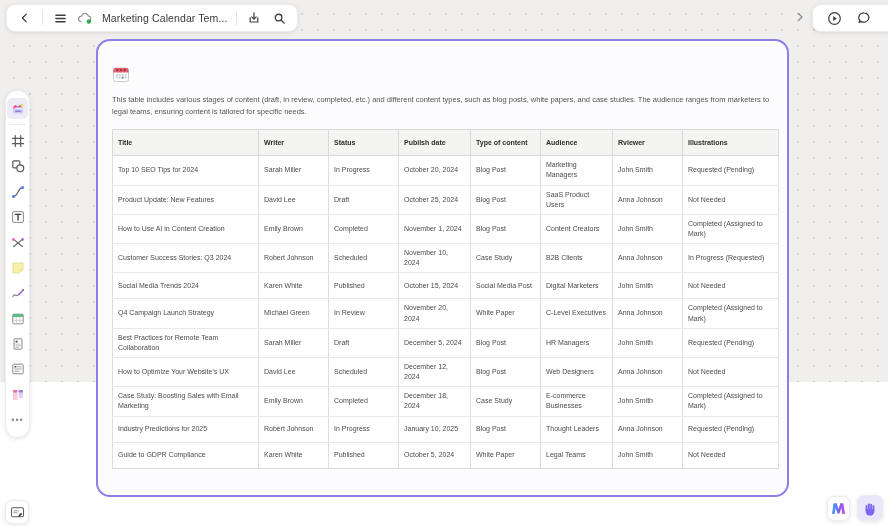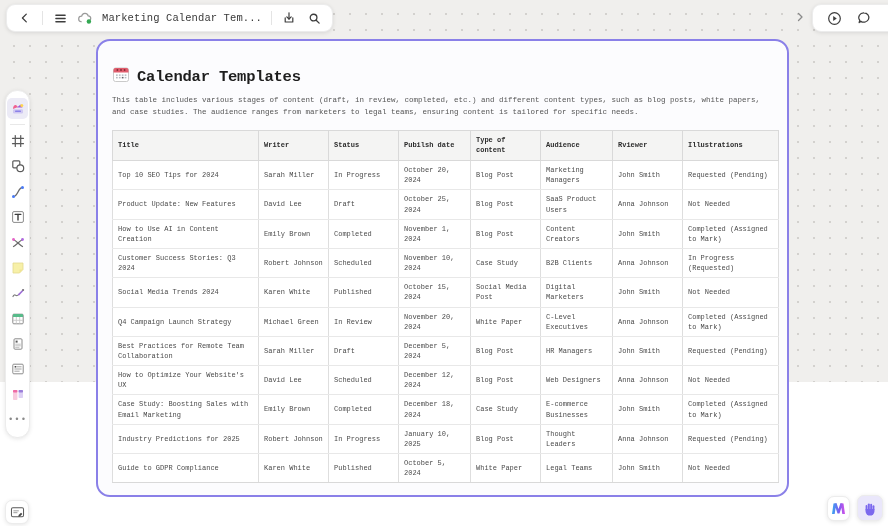--- a/index.html
+++ b/index.html
@@ -3,21 +3,21 @@
 <meta charset="utf-8">
 <style>
   * { margin:0; padding:0; box-sizing:border-box; }
   html,body { width:888px; height:526px; overflow:hidden; }
   body { font-family:"Liberation Sans", sans-serif; }
 
   .canvas {
     position:relative; width:888px; height:382px;
     background-color:#f0efed;
     background-image: radial-gradient(circle, #d3d1ce 1px, transparent 1.2px);
-    background-size:16px 16px; background-position:6px 6px;font-family:Liberation Mono, monospace;
+    background-size:16px 16px; background-position:6px 6px;
   }
 
   
   .pill {
     position:absolute; background:#fff; border:1px solid #ececec;
     border-radius:9px; box-shadow:0 1px 4px rgba(0,0,0,.10);
     display:flex; align-items:center;
   }
   .topbar-left { left:6px; top:4px; height:28px; padding:0 10px; gap:9px; }
   .topbar-right { left:812px; top:4px; height:28px; width:110px; padding:0 13px; gap:14px; }
@@ -272,21 +272,20 @@
               <rect x="6.9" y="9.4" width="1.7" height="1.5"></rect>
               <rect x="9.8" y="9.4" width="1.7" height="1.5"></rect>
               <rect x="12.7" y="9.4" width="1.7" height="1.5"></rect>
             <rect x="4" y="11.9" width="1.7" height="1.5"></rect>
               <rect x="6.9" y="11.9" width="1.7" height="1.5"></rect>
               <rect x="9.8" y="11.9" width="1.7" height="1.5" fill="#5f6368"></rect>
               <rect x="12.7" y="11.9" width="1.7" height="1.5"></rect>
           </g>
         </svg>
       </span>
-      <span class="card-title">Calendar Templates</span>
     </div>
     <p class="card-desc">This table includes various stages of content (draft, in review, completed, etc.) and different content types, such as blog posts, white papers, and case studies. The audience ranges from marketers to legal teams, ensuring content is tailored for specific needs.</p>
     <table>
       <colgroup>
           <col class="c0">
           <col class="c1">
           <col class="c2">
           <col class="c3">
           <col class="c4">
           <col class="c5">

